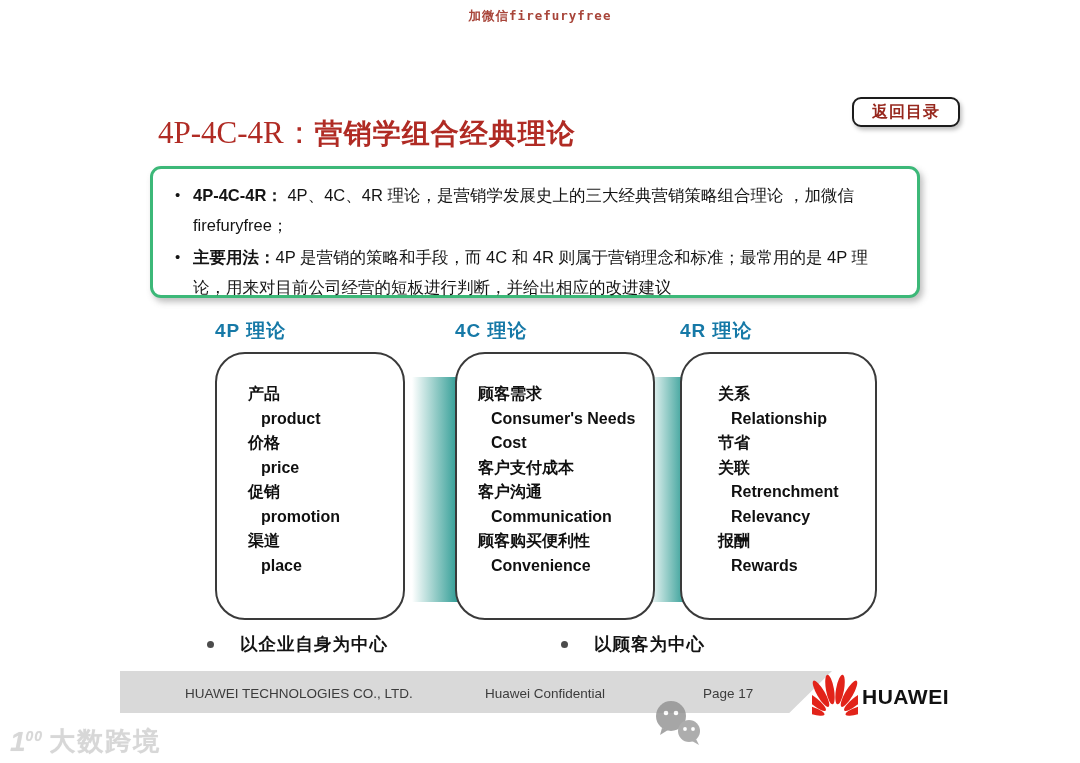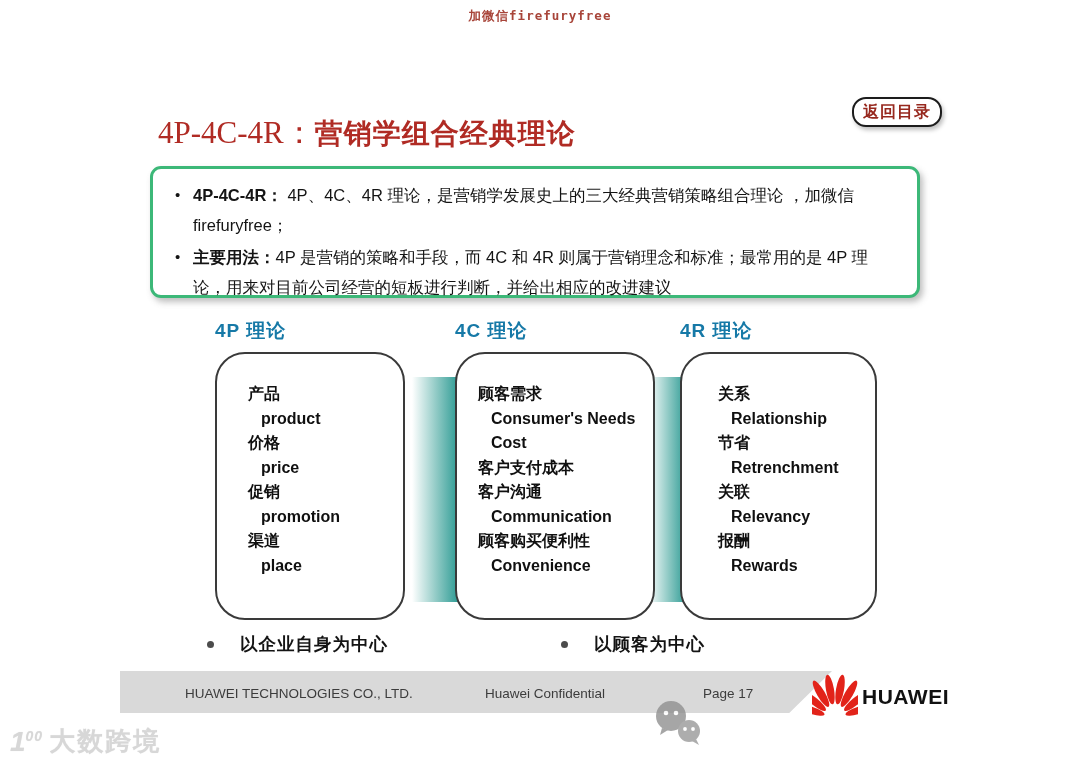--- a/index.html
+++ b/index.html
@@ -10,22 +10,22 @@
     background:#ffffff; overflow:hidden;
   }
   
   .wm-top {
     position:absolute; top:8px; left:0; width:100%; text-align:center;
     font-size:12.5px; color:#a8453a; letter-spacing:1px;
     font-family:"DejaVu Sans Mono", monospace; font-weight:bold;
   }
   
   .back-btn {
-    position:absolute; left:852px; top:97px; width:90px; height:30px;
-    background:#ffffff; border:2px solid #1c1c1c; border-radius:14px;
+    position:absolute; left:852px; top:97px; width:108px; height:30px;
+    background:#ffffff; border:2px solid #1c1c1c; border-radius:9px;
     color:#97281e; font-size:16px; font-weight:bold; line-height:26px;
     text-align:center; letter-spacing:1px; cursor:pointer;
     box-shadow:2px 3px 4px rgba(0,0,0,0.25);
   }
   
   .title { position:absolute; left:158px; top:112px; white-space:nowrap; color:#b02b24; }
   .title .prefix { font-family:"Liberation Serif", serif; font-weight:400; font-size:31px; }
   .title .main  { font-weight:bold; font-size:28px; letter-spacing:1px; }
   
   .summary {
@@ -146,22 +146,22 @@
     <div class="box-line zh">客户沟通</div>
     <div class="box-line en">Communication</div>
     <div class="box-line zh">顾客购买便利性</div>
     <div class="box-line en">Convenience</div>
   </div>
 
   <div class="tbox b3">
     <div class="box-line zh">关系</div>
     <div class="box-line en">Relationship</div>
     <div class="box-line zh">节省</div>
+    <div class="box-line zh">关联</div>
     <div class="box-line en">Retrenchment</div>
-    <div class="box-line zh">关联</div>
     <div class="box-line en">Relevancy</div>
     <div class="box-line zh">报酬</div>
     <div class="box-line en">Rewards</div>
   </div>
 
   <div class="footnote f1">
     <span class="dot"></span>
     <span class="fn-text">以企业自身为中心</span>
   </div>
   <div class="footnote f2">

